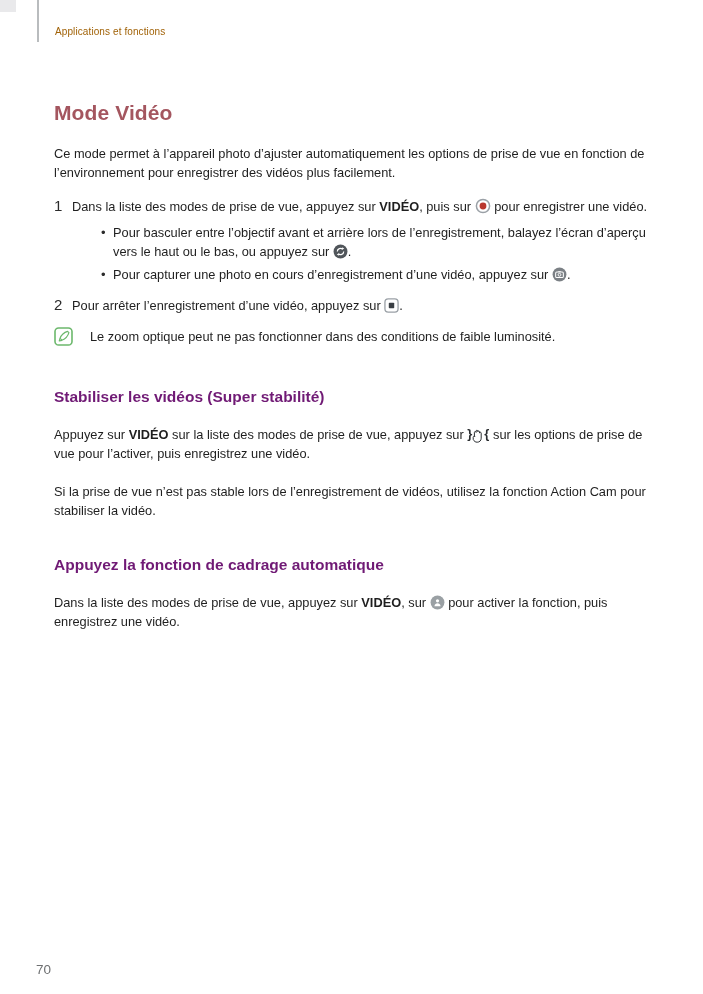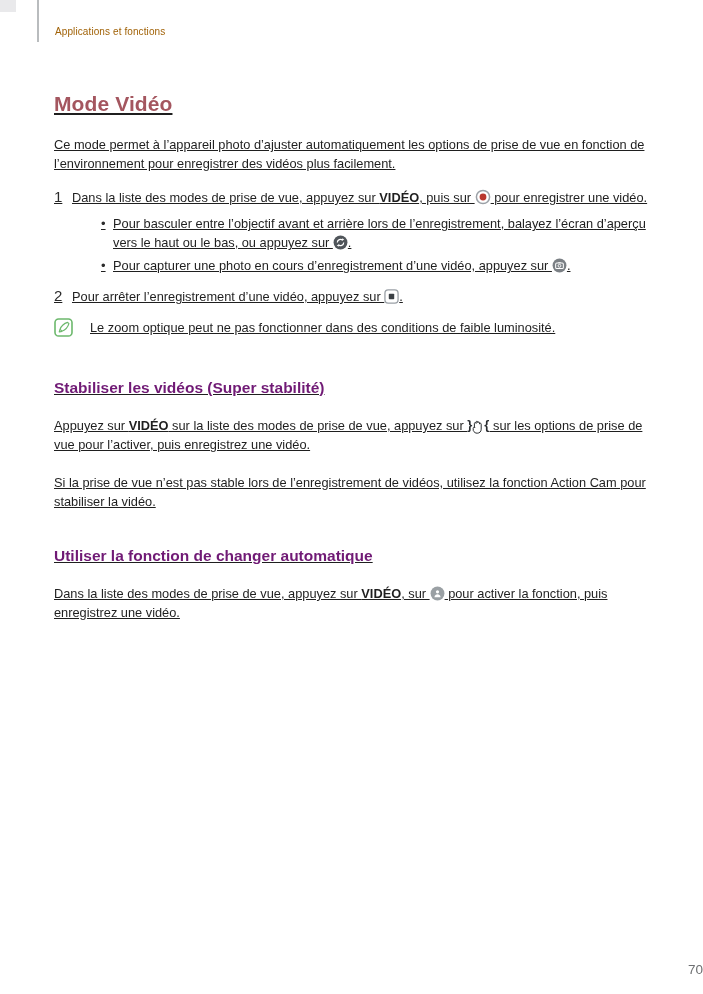--- a/index.html
+++ b/index.html
@@ -18,21 +18,21 @@
   }
   .header-rule{
     position:absolute;left:37px;top:0;width:2px;height:42px;
     background:#b9bcbe;
   }
   .running-header{
     position:absolute;left:55px;top:26px;
     font-size:10px;color:#a16207;letter-spacing:.1px;text-align:right;
   }
   .content{
-    position:absolute;left:54px;top:8px;width:597px;text-decoration:underline;
+    position:absolute;left:54px;top:17px;width:597px;
   }
   h1.doc-title{
     margin:84px 0 0 0;
     font-size:21px;font-weight:bold;color:#a4565f;
     letter-spacing:.1px;
   }
   p.body{
     margin:19px 0 0 0;
     font-size:12.8px;line-height:19px;color:#1f1f1f;
   }
@@ -54,21 +54,21 @@
     display:flex;align-items:center;margin-top:11px;
   }
   .note-icon-wrap{flex:0 0 36px;padding-top:1px;}
   .note-text{flex:1;font-size:12.8px;line-height:19px;}
   h2.section{
     margin:41px 0 0 0;
     font-size:15.5px;font-weight:bold;color:#701a75;
   }
   .footer-page-num{
     position:absolute;left:0;right:0;bottom:17px;
-    text-align:right;font-size:13.5px;color:#6d6f71;padding-left:36px;
+    text-align:left;font-size:13.5px;color:#6d6f71;padding-left:36px;
   }
   .inline-icon{
     display:inline-block;vertical-align:-3px;line-height:0;
   }
   .steady-wrap{
     display:inline-block;vertical-align:-2px;line-height:0;
     white-space:nowrap;
   }
   .steady-bracket{
     display:inline-block;vertical-align:3px;
@@ -151,21 +151,21 @@
   <h2 class="section">Stabiliser les vidéos (Super stabilité)</h2>
 
   <p class="body">
     <span>Appuyez sur </span><b class="kw">VIDÉO</b><span> sur la liste des modes de prise de vue, appuyez sur </span><span class="steady-wrap"><span class="steady-bracket">}</span><svg width="12" height="14" viewBox="0 0 12 14" style="vertical-align:-2px;">
           <path d="M2.4 7V3.4c0-.5.4-.9.85-.9s.85.4.85.9V2.1c0-.5.4-.9.85-.9s.85.4.85.9v.7c0-.5.4-.9.85-.9s.85.4.85.9v1.3c0-.5.4-.9.85-.9s.85.4.85.9v5.1c0 2.4-1.7 4-4 4-1.9 0-3-.9-3.9-2.6L1.2 8.7c-.3-.55 0-1.15.5-1.35.5-.2 1.05 0 1.3.5z" fill="none" stroke="#2a2d30" stroke-width="1"></path>
         </svg><span class="steady-bracket">{</span></span><span> sur les options de prise de vue pour l’activer, puis enregistrez une vidéo.</span>
   </p>
 
   <p class="body">Si la prise de vue n’est pas stable lors de l’enregistrement de vidéos, utilisez la fonction Action Cam pour stabiliser la vidéo.</p>
 
-  <h2 class="section" style="margin-top:36px;">Utiliser la fonction de changer automatique</h2>
+  <h2 class="section" style="margin-top:36px;">Appuyez la fonction de cadrage automatique</h2>
 
 
   <p class="body">
     <span>Dans la liste des modes de prise de vue, appuyez sur </span><b class="kw">VIDÉO</b><span>, sur </span><span class="inline-icon"><svg width="15" height="15" viewBox="0 0 16 16">
           <circle cx="8" cy="8" r="7.4" fill="#9aa0a4"></circle>
           <circle cx="8" cy="6.2" r="1.7" fill="#ffffff"></circle>
           <path d="M4.7 12c.4-2.1 1.7-3.1 3.3-3.1s2.9 1 3.3 3.1z" fill="#ffffff"></path>
         </svg></span><span> pour activer la fonction, puis enregistrez une vidéo.</span>
   </p>
 

